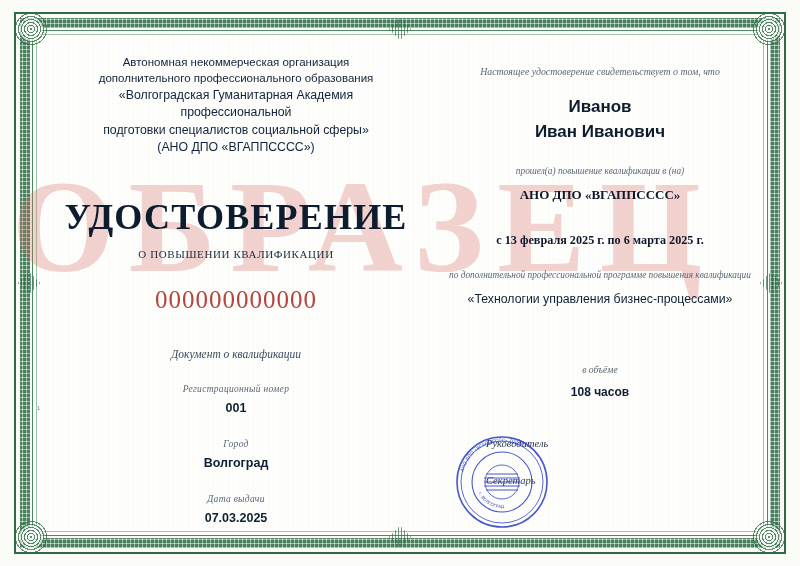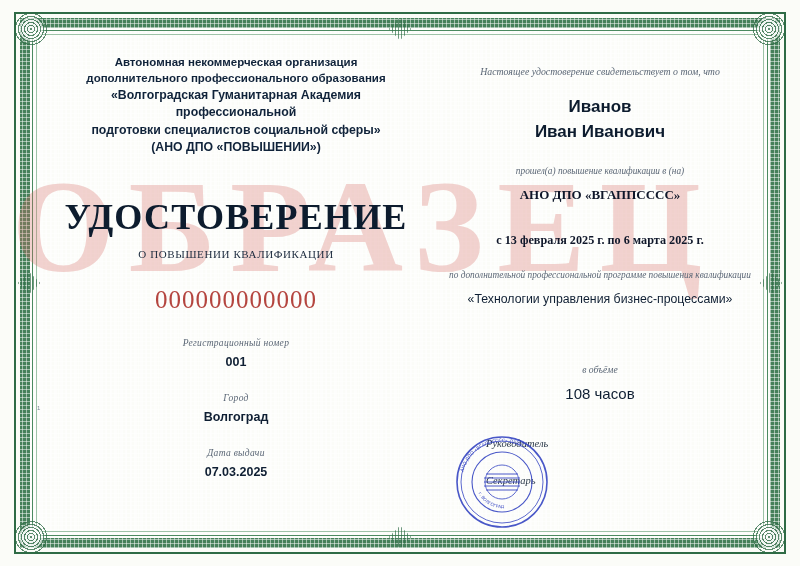--- a/index.html
+++ b/index.html
@@ -143,21 +143,21 @@
     position: absolute;
     left: 400px;
     top: 14px;
     width: 320px;
     text-align: center;
   }
 
   .org-name {
     margin: 16px 24px 0 24px;
     font-size: 11.5px;
-    font-weight: bold;
+    font-weight: normal;
     color: #10233a;
     line-height: 1.42;
   }
   .org-name .big {
     font-size: 12.3px;
   }
 
   .doc-title {
     margin-top: 40px;
     font-family: "Liberation Serif", serif;
@@ -245,22 +245,22 @@
   }
   .r-volume-label {
     margin-top: 58px;
     font-family: "Liberation Serif", serif;
     font-style: italic;
     font-size: 9.6px;
     color: #5a6675;
   }
   .r-volume {
     margin-top: 10px;
-    font-size: 15px;
-    font-weight: normal;
+    font-size: 12px;
+    font-weight: bold;
     color: #0f1f33;
   }
 
   .sign-block {
     position: absolute;
     left: 486px;
     top: 440px;
     width: 160px;
     text-align: left;
   }
@@ -316,26 +316,27 @@
 
   <div class="content">
 
     <div class="left-col">
 
       <div class="org-name">
         <div>Автономная некоммерческая организация</div>
         <div>дополнительного профессионального образования</div>
         <div class="big">«Волгоградская Гуманитарная Академия профессиональной</div>
         <div class="big">подготовки специалистов социальной сферы»</div>
-        <div class="big">(АНО ДПО «ПОВЫШЕНИИ»)</div>
+        <div class="big">(АНО ДПО «ВГАППСССС»)</div>
       </div>
 
       <div class="doc-title">УДОСТОВЕРЕНИЕ</div>
       <div class="doc-subtitle">О ПОВЫШЕНИИ КВАЛИФИКАЦИИ</div>
       <div class="doc-number">000000000000</div>
+      <div class="qual-note">Документ о квалификации</div>
 
       <div class="field">
         <div class="field-label">Регистрационный номер</div>
         <div class="field-value">001</div>
       </div>
 
       <div class="field">
         <div class="field-label">Город</div>
         <div class="field-value">Волгоград</div>
       </div>

